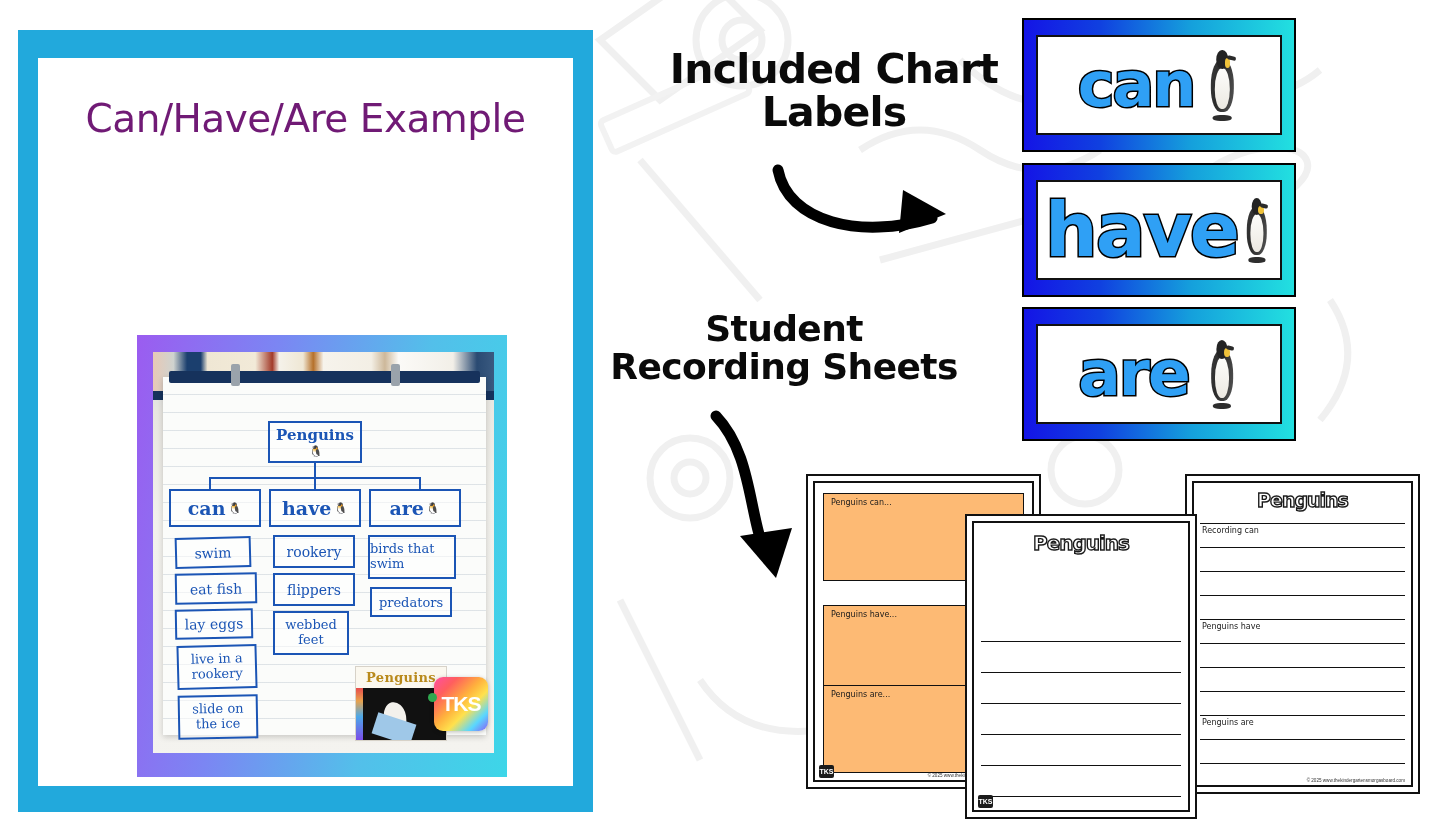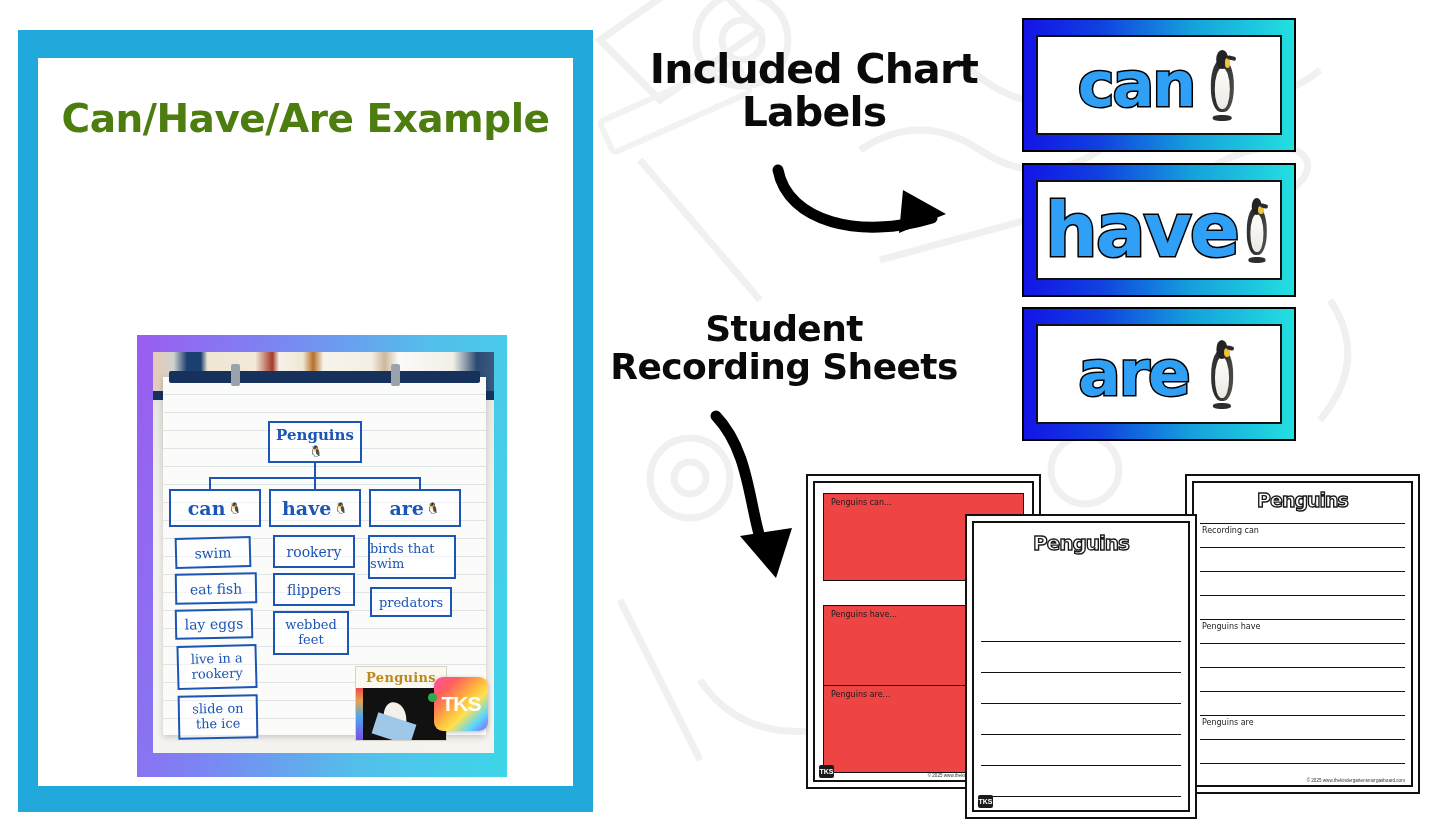--- a/index.html
+++ b/index.html
@@ -18,23 +18,23 @@
   .preview-card {
     position: absolute; left: 18px; top: 30px; width: 575px; height: 782px;
     background: #22a9dc; z-index: 3;
     padding: 28px 20px 26px 20px;
   }
   .preview-inner {
     width: 100%; height: 100%; background: #ffffff; position: relative;
   }
   .preview-title {
     position: absolute; top: 36px; left: 0; right: 0;
-    text-align: center; color: #4d7c0f;
+    text-align: center; color: #701a75;
     font-family: "DejaVu Sans", sans-serif;
-    font-weight: bold; font-size: 39px; line-height: 1.28;
+    font-weight: normal; font-size: 39px; line-height: 1.28;
     letter-spacing: -0.5px;
   }
   .preview-sub {
     position: absolute; top: 178px; left: 0; right: 0; text-align: center;
     color: #2b2b2b; font-size: 24px; line-height: 1.62;
     font-family: "DejaVu Sans", sans-serif; letter-spacing: 1.2px;
   }
   .preview-sub span { display: block; }
 
   
@@ -115,21 +115,21 @@
   .book-strip { position:absolute; left:0; top:21px; bottom:0; width:7px;
     background: linear-gradient(to bottom,#e84c4c 0%,#e8a24c 25%,#4ca8e8 55%,#7b4ce8 100%); z-index:2; }
   .book-dot { position:absolute; right:9px; top:26px; width:9px; height:9px; border-radius:50%; background:#2fa84f; z-index:2; }
 
   
   .callout {
     position: absolute; z-index: 4; color: #0a0a0a;
     font-family: "DejaVu Sans", sans-serif; font-weight: bold;
     text-align: center; line-height: 1.06;
   }
-  #callout-chart { left: 614px; top: 48px; width: 400px; font-size: 41px; letter-spacing: -0.8px; }
+  #callout-chart { left: 634px; top: 48px; width: 400px; font-size: 41px; letter-spacing: -0.8px; }
   #callout-sheets { left: 584px; top: 310px; width: 400px; font-size: 36px; letter-spacing: -0.6px; }
   .callout span { display: block; }
 
   .arrow-svg { position: absolute; z-index: 4; }
 
   
   .label-card {
     position: absolute; z-index: 3;
     background: linear-gradient(90deg, #1414e6 0%, #1040e0 28%, #15a0dc 62%, #22e0e0 100%);
     border: 2px solid #000; padding: 15px 12px;
@@ -163,21 +163,21 @@
   .peng .feet { position: absolute; left: 50%; bottom: 0; transform: translateX(-50%);
     width: 52%; height: 9%; background: #2e2e2e; border-radius: 40%; }
 
   
   .sheet { position: absolute; background: #fff; border: 2.5px solid #111; }
   .sheet-in { position: absolute; inset: 5px; border: 2px solid #111; background:#fff; }
   .sheet-title {
     text-align: center; font-family: "DejaVu Sans", sans-serif; font-weight: bold;
     color: #fff; -webkit-text-stroke: 1.4px #1a1a1a; letter-spacing: -1px;
   }
-  .prompt-box { position: absolute; border: 1.6px solid #111; background: #ef4444; padding-left: 8px; }
+  .prompt-box { position: absolute; border: 1.6px solid #111; background: #fdba74; padding-left: 8px; }
   .prompt-txt {
     font-family: "DejaVu Sans", sans-serif; color: #1b1b1b;
     position: absolute; left: 7px; top: 4px; white-space: nowrap;
   }
   .wline { position: absolute; left: 0; right: 0; height: 0; border-top: 1.6px solid #111; }
   .copyright {
     position: absolute; right: 6px; bottom: 2px; font-size: 4.6px; color: #333;
     font-family: "Liberation Sans", sans-serif; white-space: nowrap;
   }
   .tks-sm {

